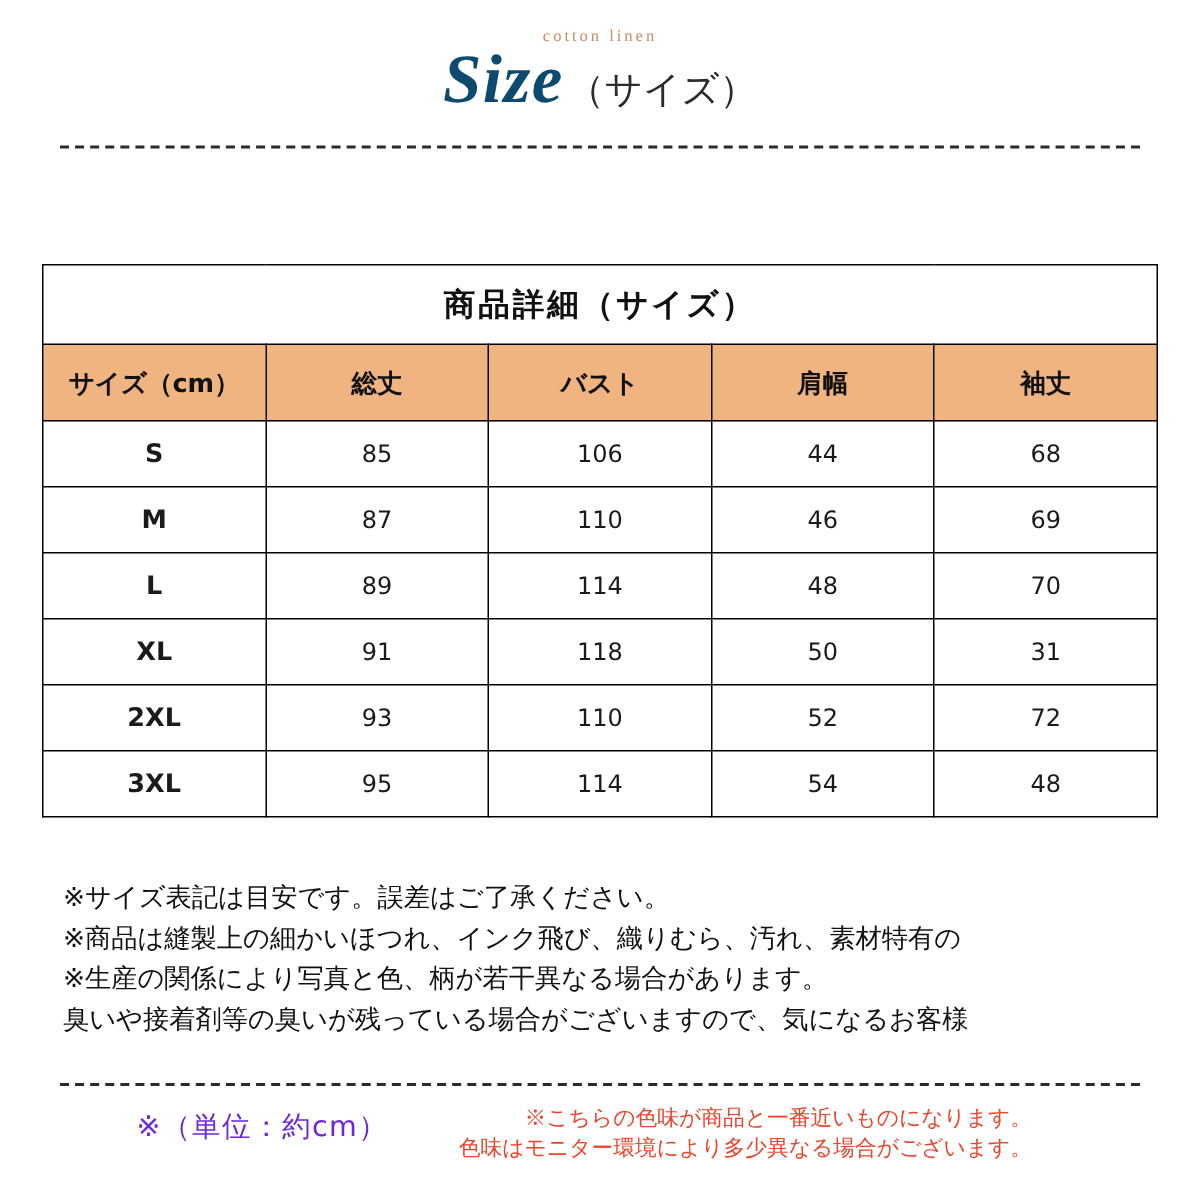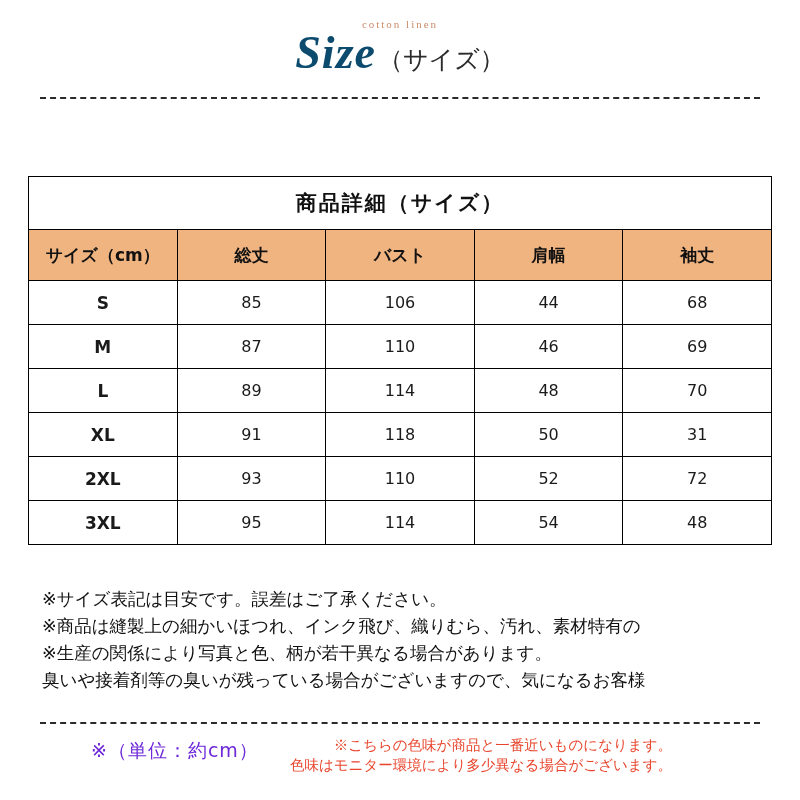--- a/index.html
+++ b/index.html
@@ -134,23 +134,23 @@
     left: 55px;
     font-family: "DejaVu Sans", sans-serif;
     font-size: 19px;
     color: #6d28d9;
     letter-spacing: 1px;
     margin-left: 36px;
   }
   .footer-warn {
     position: absolute;
     top: 736px;
-    right: 28px;
+    right: 12px;
     text-align: right;
-    font-family: Liberation Mono, monospace;
+    font-family: Liberation Sans, sans-serif;
     font-size: 14.5px;
     line-height: 20px;
     color: #e8452c;
   }
   .footer-warn p { margin: 0; }
 </style>
 </head>
 <body>
 
 <div class="page">

